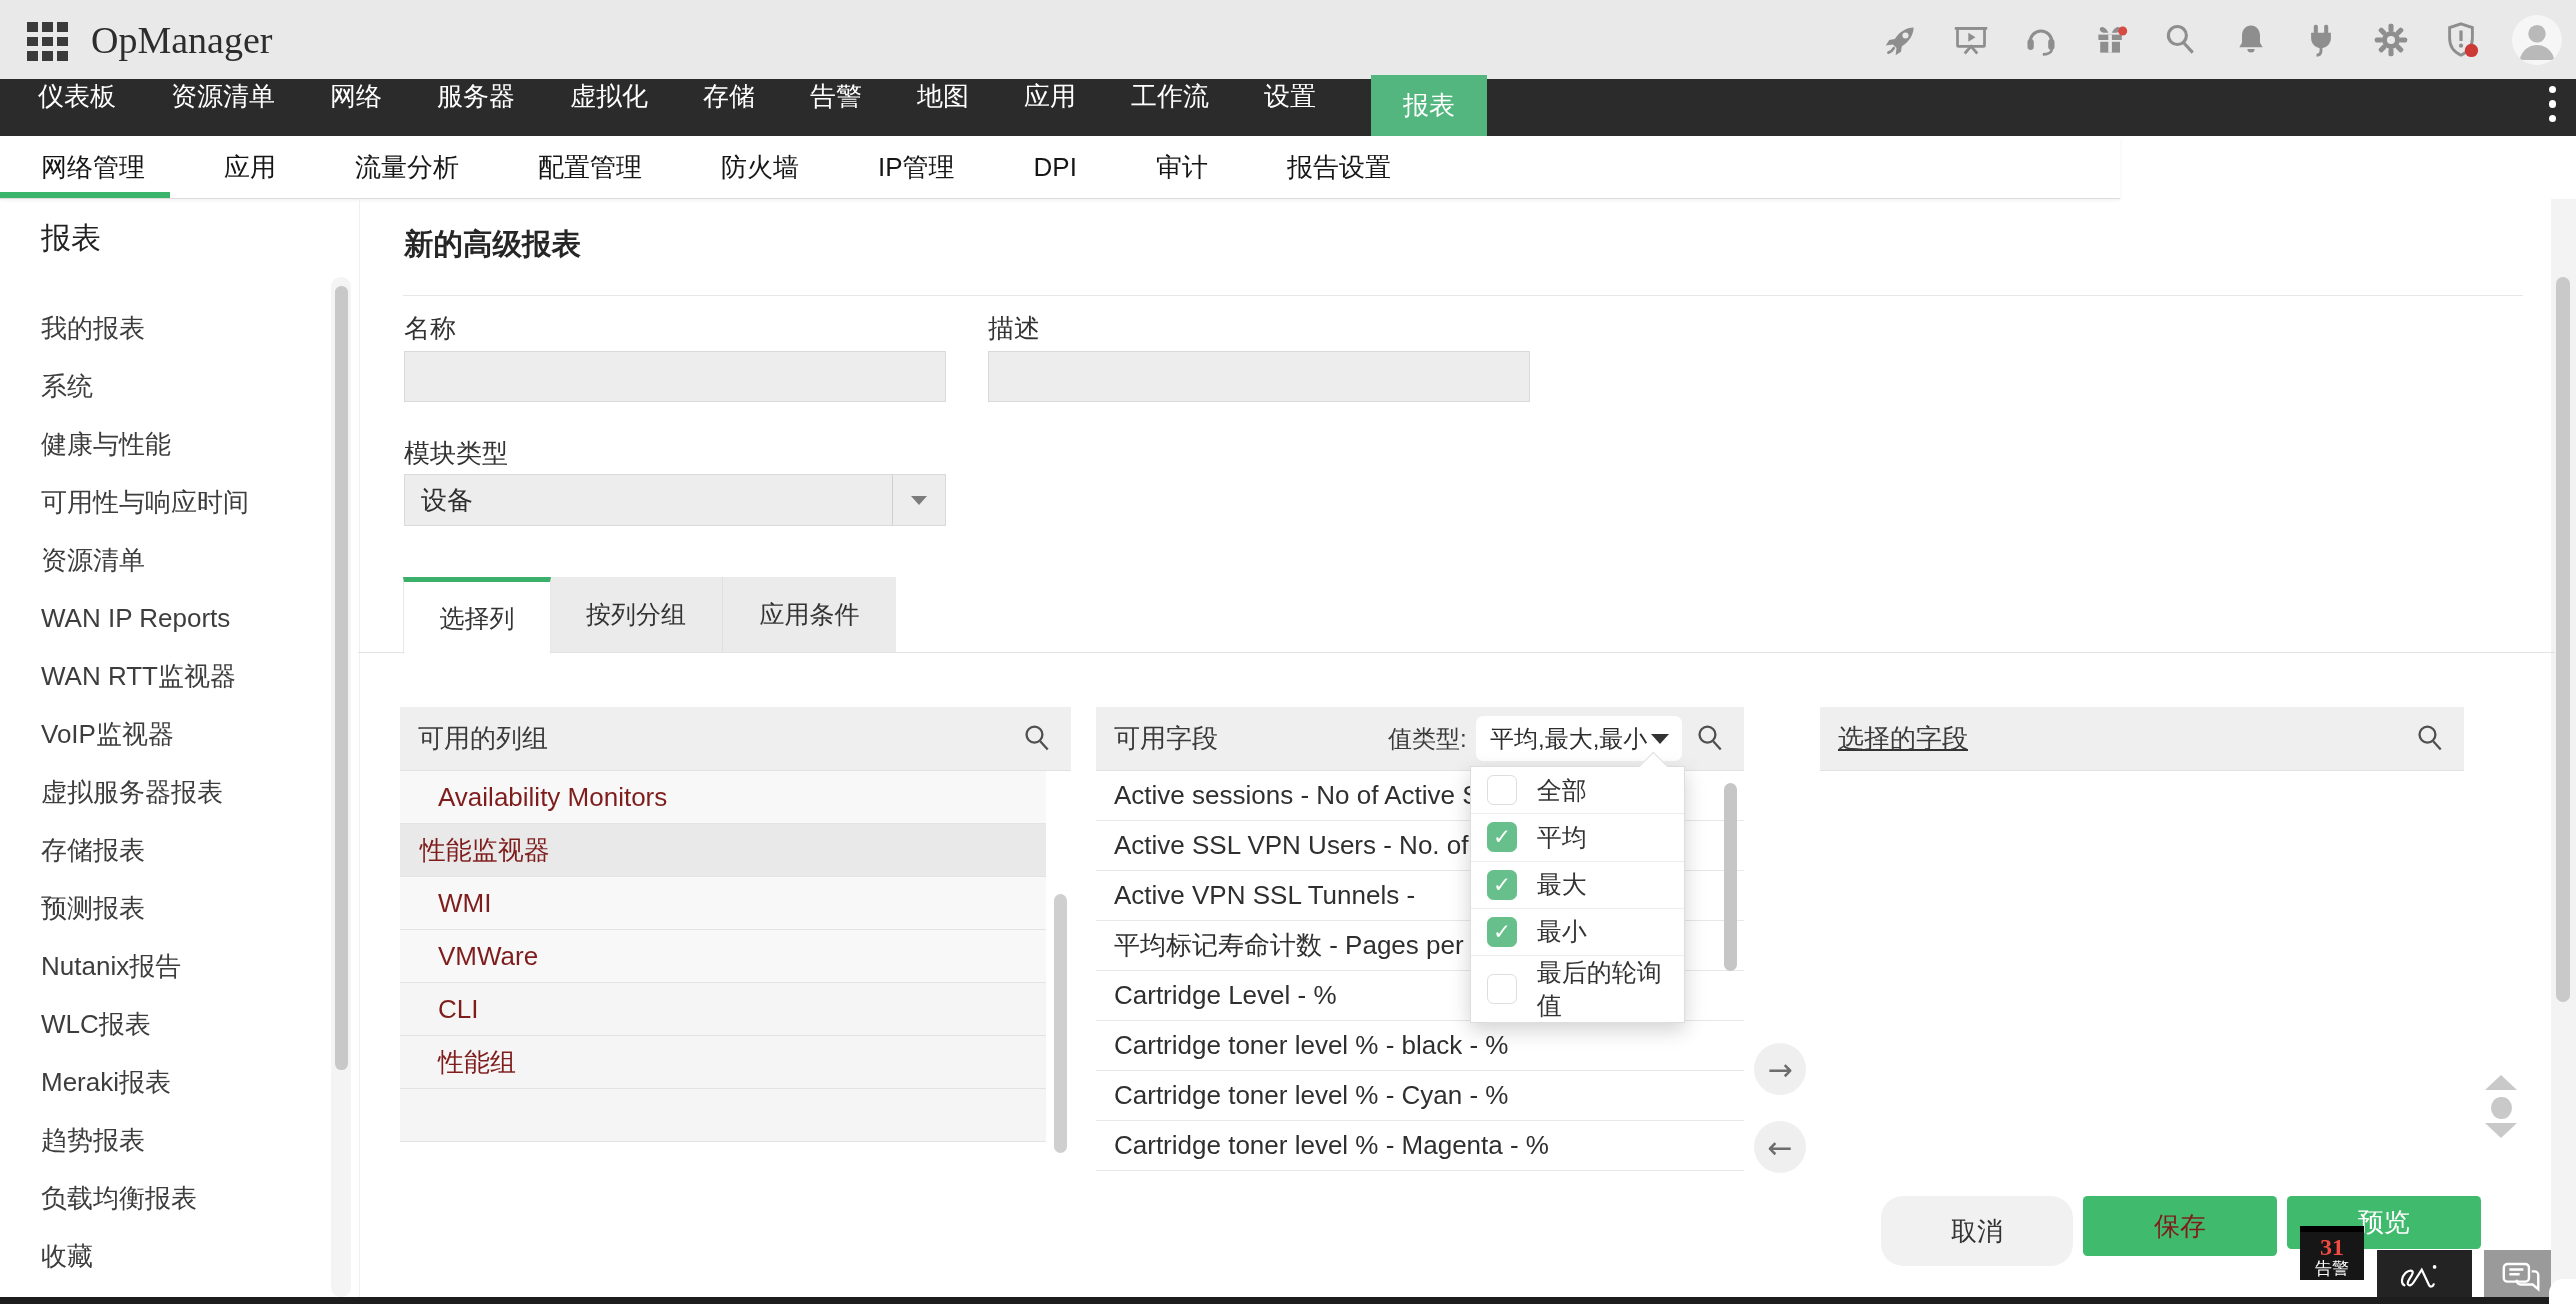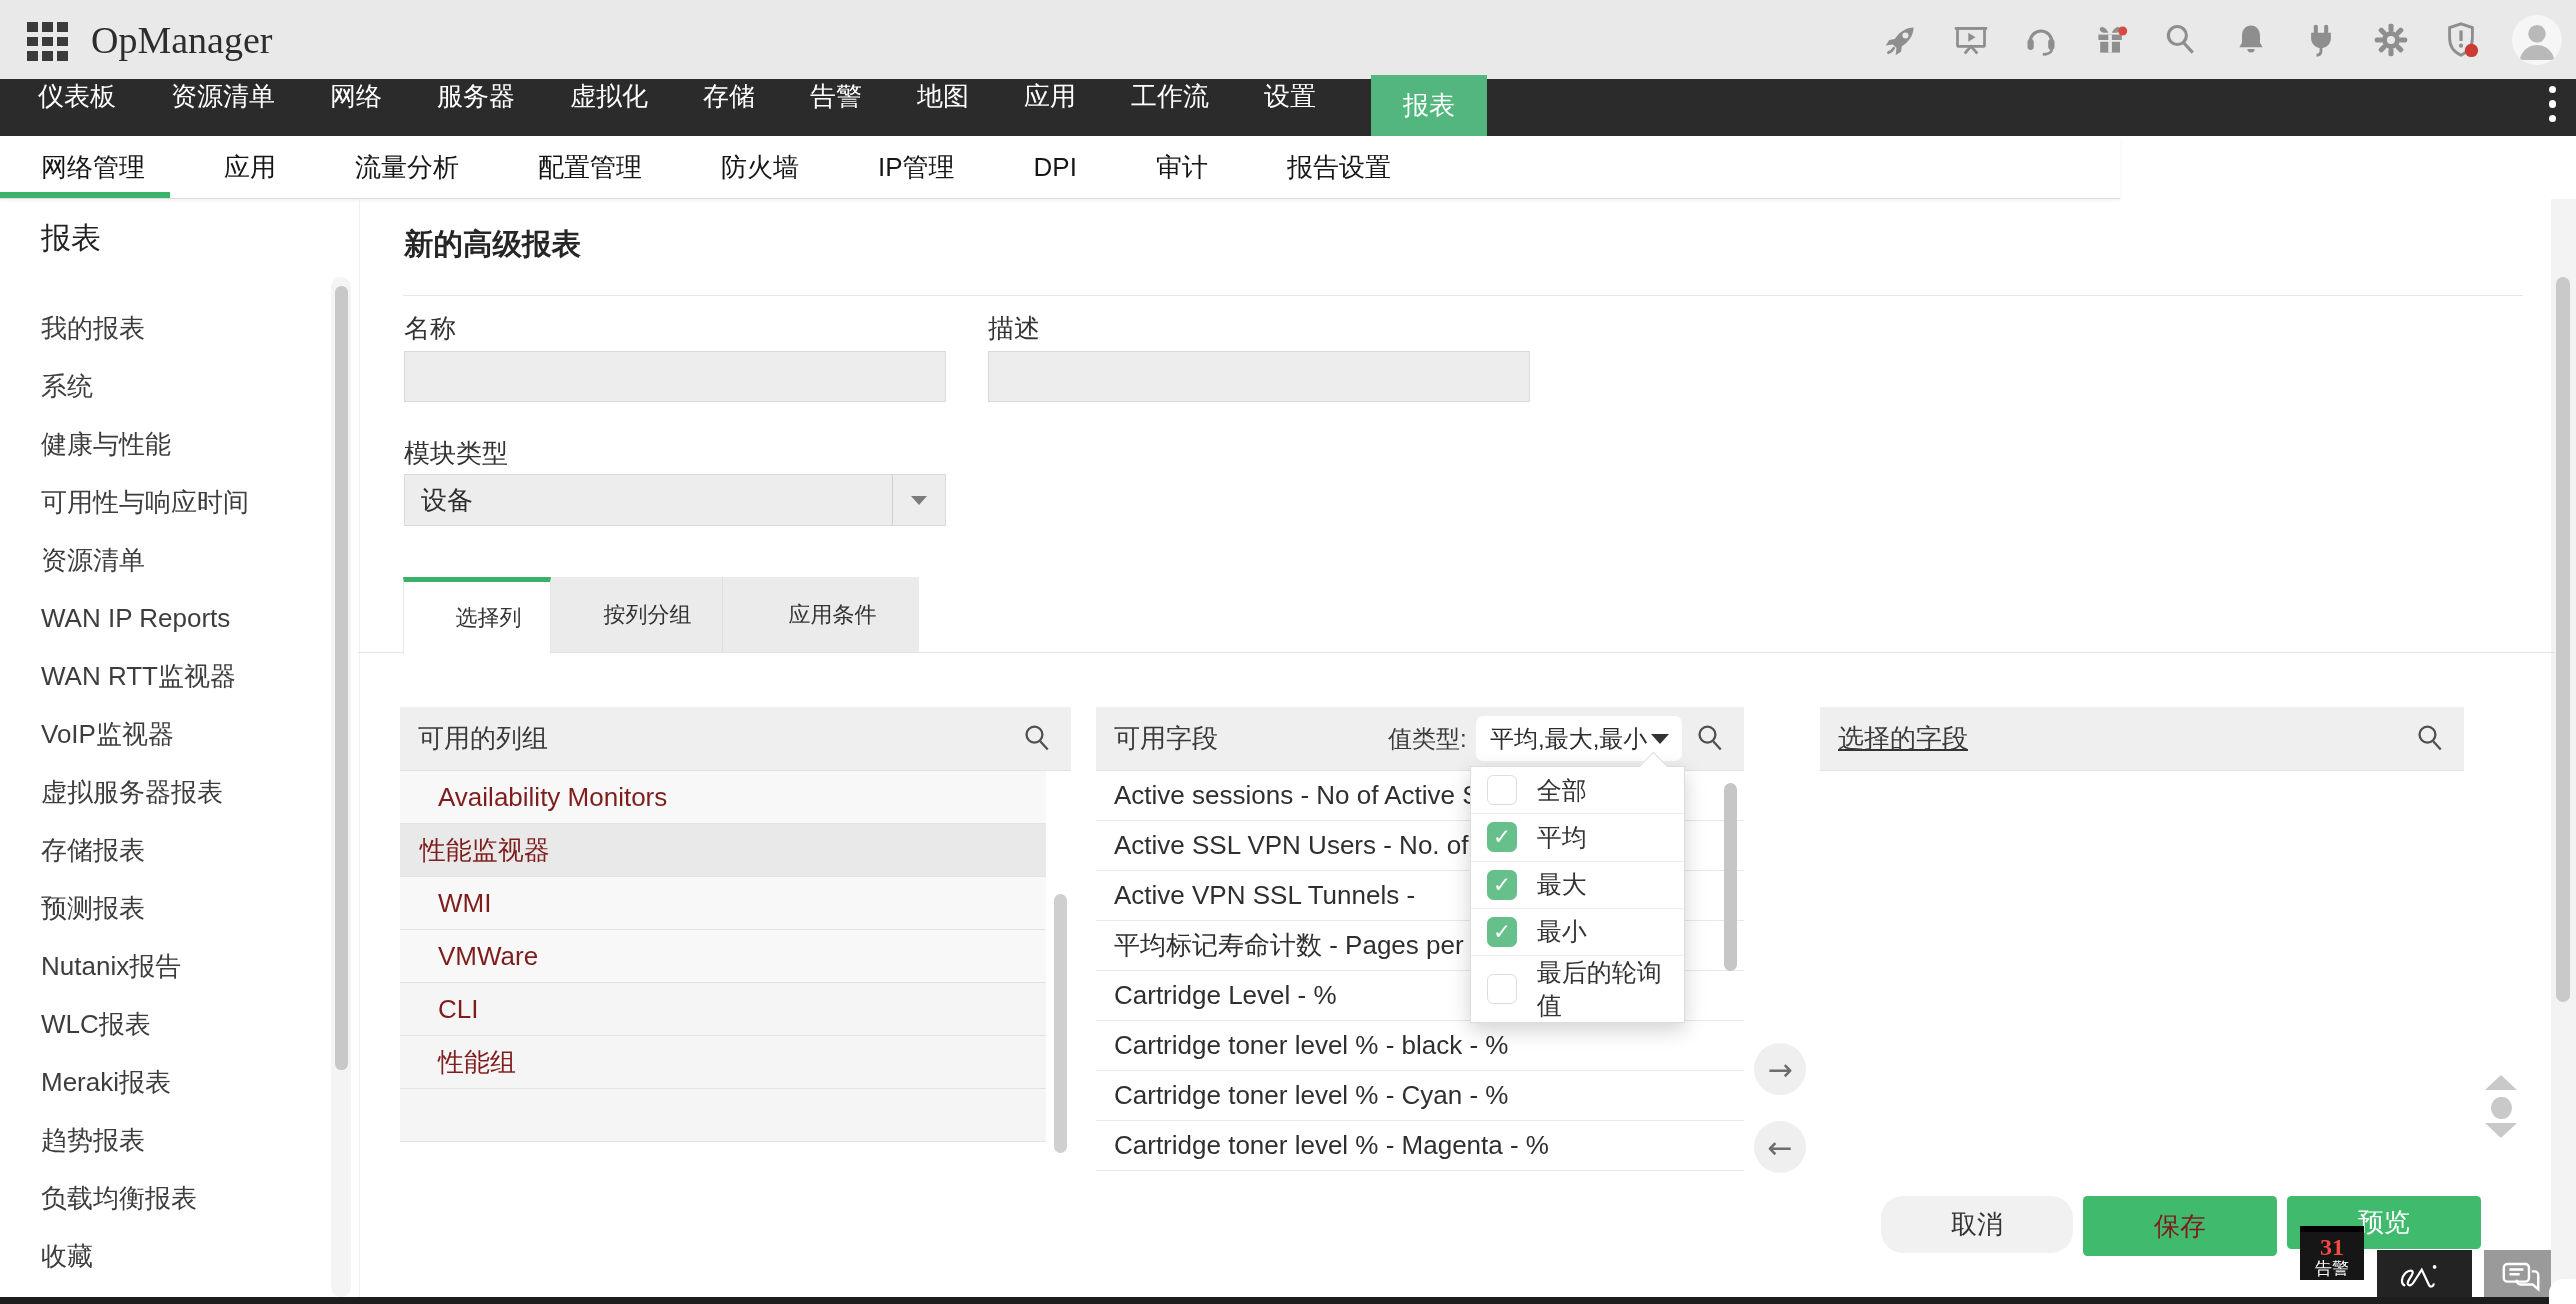--- a/index.html
+++ b/index.html
@@ -51,21 +51,21 @@
   .f-input{background:#ededed;border:0.9px solid #d9d9d9;box-sizing:border-box;}
   .sel-module{left:404px;top:474px;width:542px;height:52px;background:#ededed;
               border:0.9px solid #d9d9d9;box-sizing:border-box;display:flex;align-items:center;}
   .sel-module .val{flex:1;padding-left:16px;font-size:26px;color:#2f2f2f;}
   .sel-caret-box{width:52px;height:100%;border-left:0.9px solid #cfcfcf;display:flex;
                  align-items:center;justify-content:center;}
   .caret-down{width:0;height:0;border-left:8px solid transparent;border-right:8px solid transparent;
               border-top:9.8px solid #7c7c7c;}
 
   
-  .tab{display:flex;align-items:center;justify-content:center;font-size:22px;color:#333;padding-left:23px;}
+  .tab{display:flex;align-items:center;justify-content:center;font-size:25px;color:#333;}
   .tab.active{left:403px;top:577px;width:148px;height:77px;background:#fff;
               border-top:5.4px solid #3bb06a;border-left:0.9px solid #e8e8e8;border-right:0.9px solid #e8e8e8;
               box-sizing:border-box;z-index:3;}
   .tab.t2{left:550px;top:577px;width:173px;height:75px;background:#ebebeb;border-right:0.9px solid #dfdfdf;box-sizing:border-box;}
   .tab.t3{left:723px;top:577px;width:173px;height:75px;background:#ebebeb;}
   .tabs-divider{left:358px;top:652px;width:2197px;height:0.9px;background:#e3e3e3;z-index:1;}
 
   
   .panel-header{height:64px;background:#efefef;border-bottom:0.9px solid #e2e2e2;display:flex;
                 align-items:center;padding:0 18px;box-sizing:border-box;font-size:26px;color:#3a3a3a;}
@@ -113,21 +113,21 @@
              display:flex;align-items:center;justify-content:center;font-size:30px;
              font-family:"DejaVu Sans",sans-serif;}
   .tri-up{left:2485px;top:1075px;width:0;height:0;border-left:16px solid transparent;
           border-right:16px solid transparent;border-bottom:15px solid #c9c9c9;}
   .dot-grab{left:2491px;top:1097px;width:20.6px;height:22.4px;border-radius:50%;background:#c9c9c9;}
   .tri-down{left:2485px;top:1123px;width:0;height:0;border-left:16px solid transparent;
             border-right:16px solid transparent;border-top:15px solid #c9c9c9;}
 
   
   .btn{display:flex;align-items:center;justify-content:center;font-size:26px;border-radius:4.5px;}
-  .btn-cancel{left:1881px;top:1196px;width:192px;height:57px;background:#f1f1f1;color:#333;border-radius:22px;}
+  .btn-cancel{left:1881px;top:1196px;width:192px;height:70px;background:#f1f1f1;color:#333;border-radius:22px;}
   .btn-save{left:2083px;top:1196px;width:194px;height:60px;background:#40ba6c;color:#7f1d1d;}
   .btn-preview{left:2287px;top:1196px;width:194px;height:53px;background:#40ba6c;color:#fff;}
 
   
   .alarm-box{left:2300px;top:1226px;width:64px;height:54px;background:#161616;border-top:6.3px solid #000;
              display:flex;flex-direction:column;align-items:center;justify-content:center;box-sizing:border-box;font-family:Liberation Serif, serif;}
   .alarm-count{color:#ef4b42;font-size:24px;font-weight:bold;line-height:24px;}
   .alarm-label{color:#fff;font-size:17px;line-height:19px;}
   .zia-box{left:2377px;top:1250px;width:95px;height:54px;background:#232323;display:flex;
            align-items:center;justify-content:center;}

